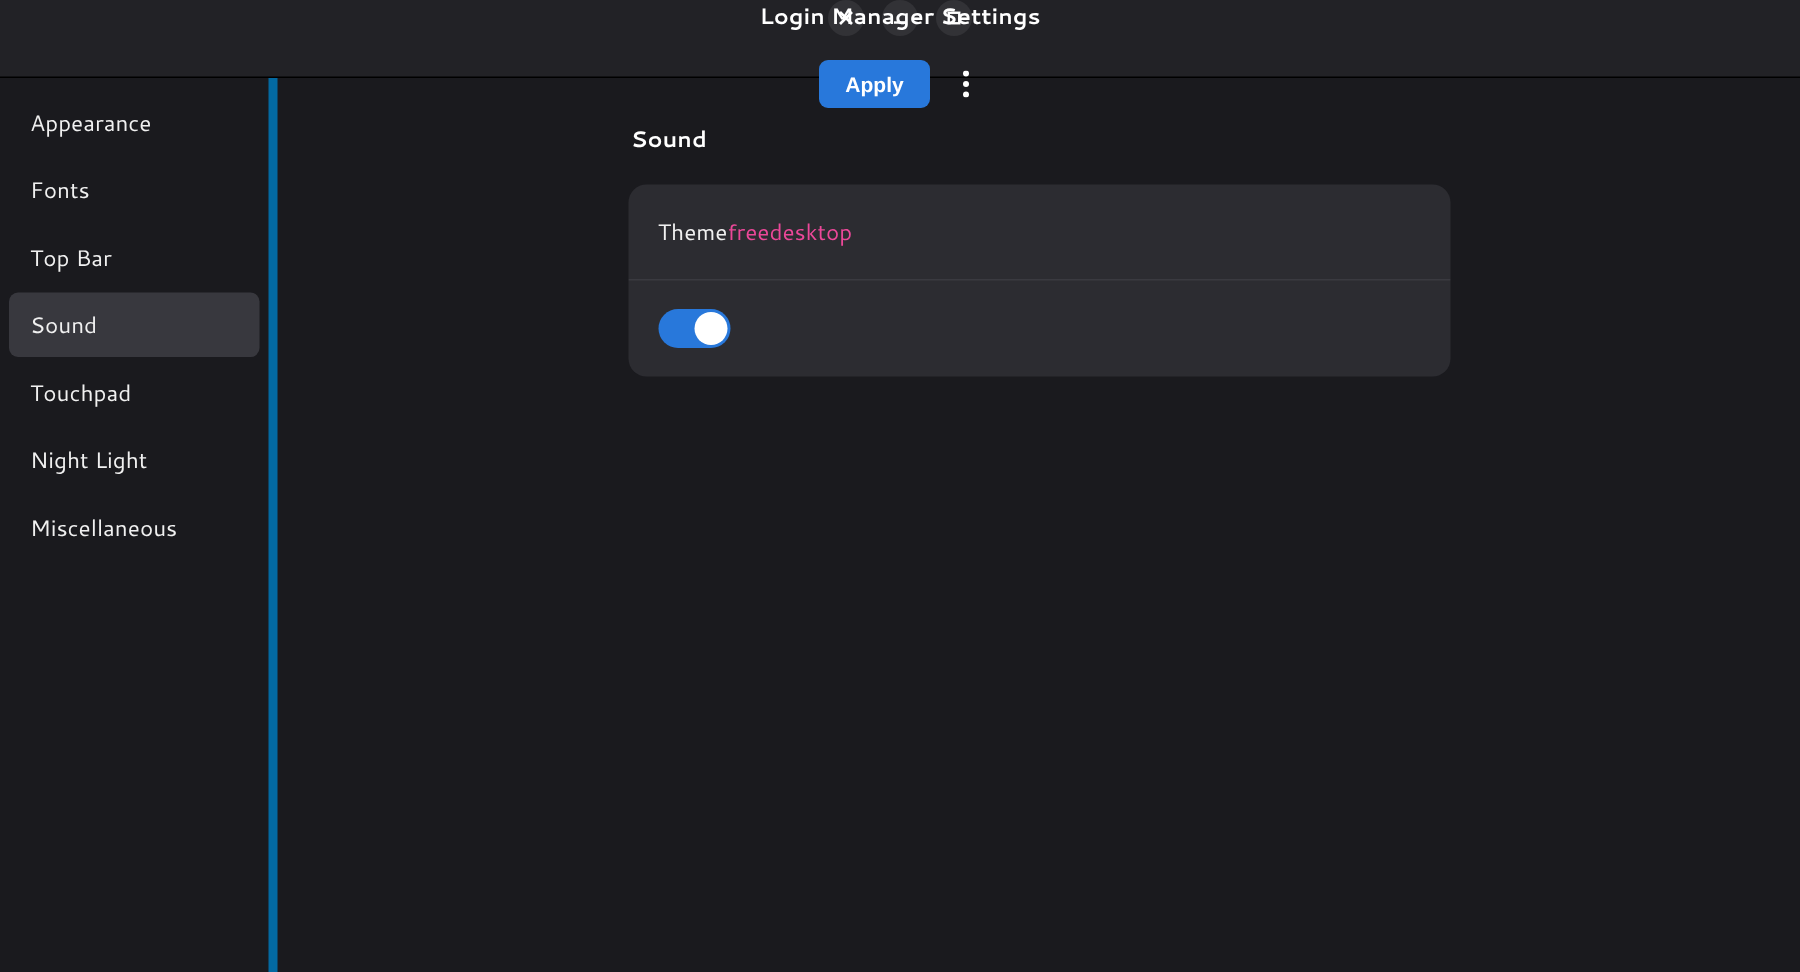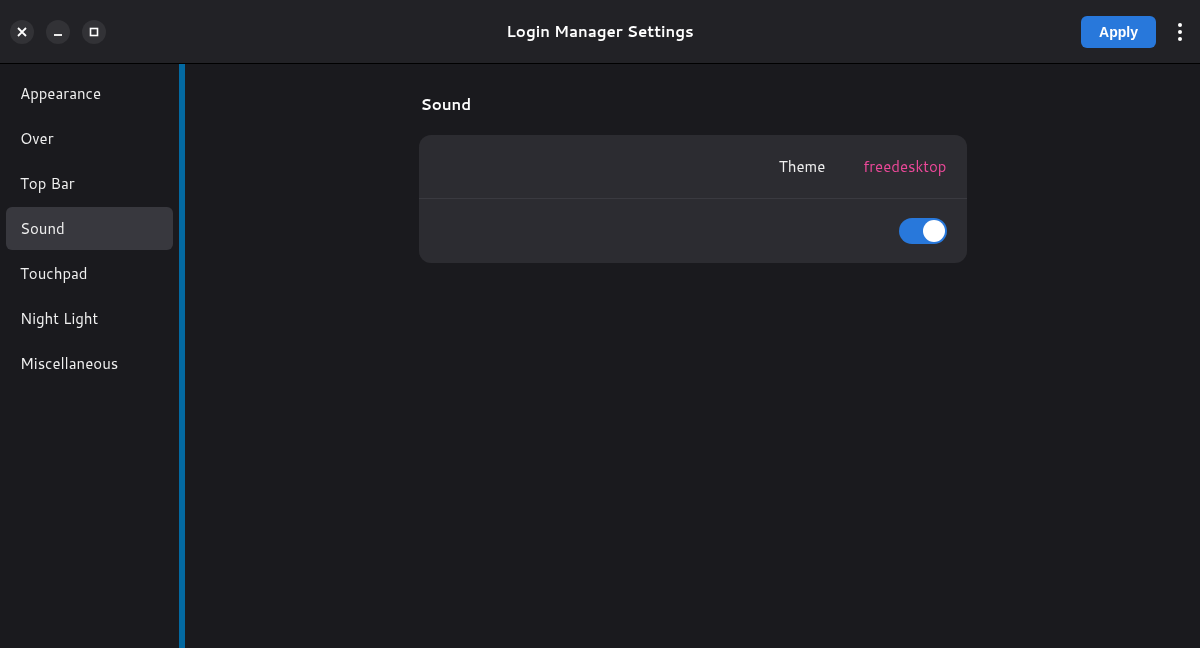--- a/index.html
+++ b/index.html
@@ -9,27 +9,28 @@
     }
     body {
       font-family: -apple-system, BlinkMacSystemFont, "Segoe UI", "Cantarell", sans-serif;
       background: #1a1a1e;
       color: #ffffff;
       width: 1200px;
       height: 648px;
       overflow: hidden;
     }
     .header {
-      height: 64px;
+      height: 52px;
       background: #222226;
       display: flex;
       align-items: center;
       justify-content: space-between;
       padding: 0 10px;
       border-bottom: 1px solid #000;
+      flex-direction: column;
     }
     .window-controls {
       display: flex;
       gap: 12px;
       align-items: center;
     }
     .win-btn {
       width: 24px;
       height: 24px;
       border-radius: 50%;
@@ -49,20 +50,21 @@
       font-weight: 600;
       color: #ffffff;
       position: absolute;
       left: 50%;
       transform: translateX(-50%);
     }
     .header-right {
       display: flex;
       align-items: center;
       gap: 14px;
+      margin-top: 16px;
     }
     .apply-btn {
       background: #2878db;
       color: #ffffff;
       border: none;
       border-radius: 6px;
       padding: 8px 18px;
       font-size: 14px;
       font-weight: 600;
       cursor: pointer;
@@ -115,25 +117,24 @@
       margin-left: 2px;
     }
     .card {
       background: #2c2c31;
       border-radius: 12px;
       overflow: hidden;
     }
     .row {
       display: flex;
       align-items: center;
-      justify-content: flex-end;
+      justify-content: flex-start;
       padding: 18px 20px;
       border-bottom: 1px solid #3a3a40;
       min-height: 64px;
-      gap: 38px;
     }
     .row:last-child {
       border-bottom: none;
     }
     .row-left {
       display: flex;
       flex-direction: column;
       gap: 2px;
     }
     .row-label {
@@ -211,21 +212,21 @@
     </div>
   </div>
 </div>
 
 <div class="content">
   <div class="sidebar">
     <div class="sidebar-item">
       <span>Appearance</span>
     </div>
     <div class="sidebar-item">
-      <span>Over</span>
+      <span>Fonts</span>
     </div>
     <div class="sidebar-item">
       <span>Top Bar</span>
     </div>
     <div class="sidebar-item active">
       <span>Sound</span>
     </div>
     <div class="sidebar-item">
       <span>Touchpad</span>
     </div>

